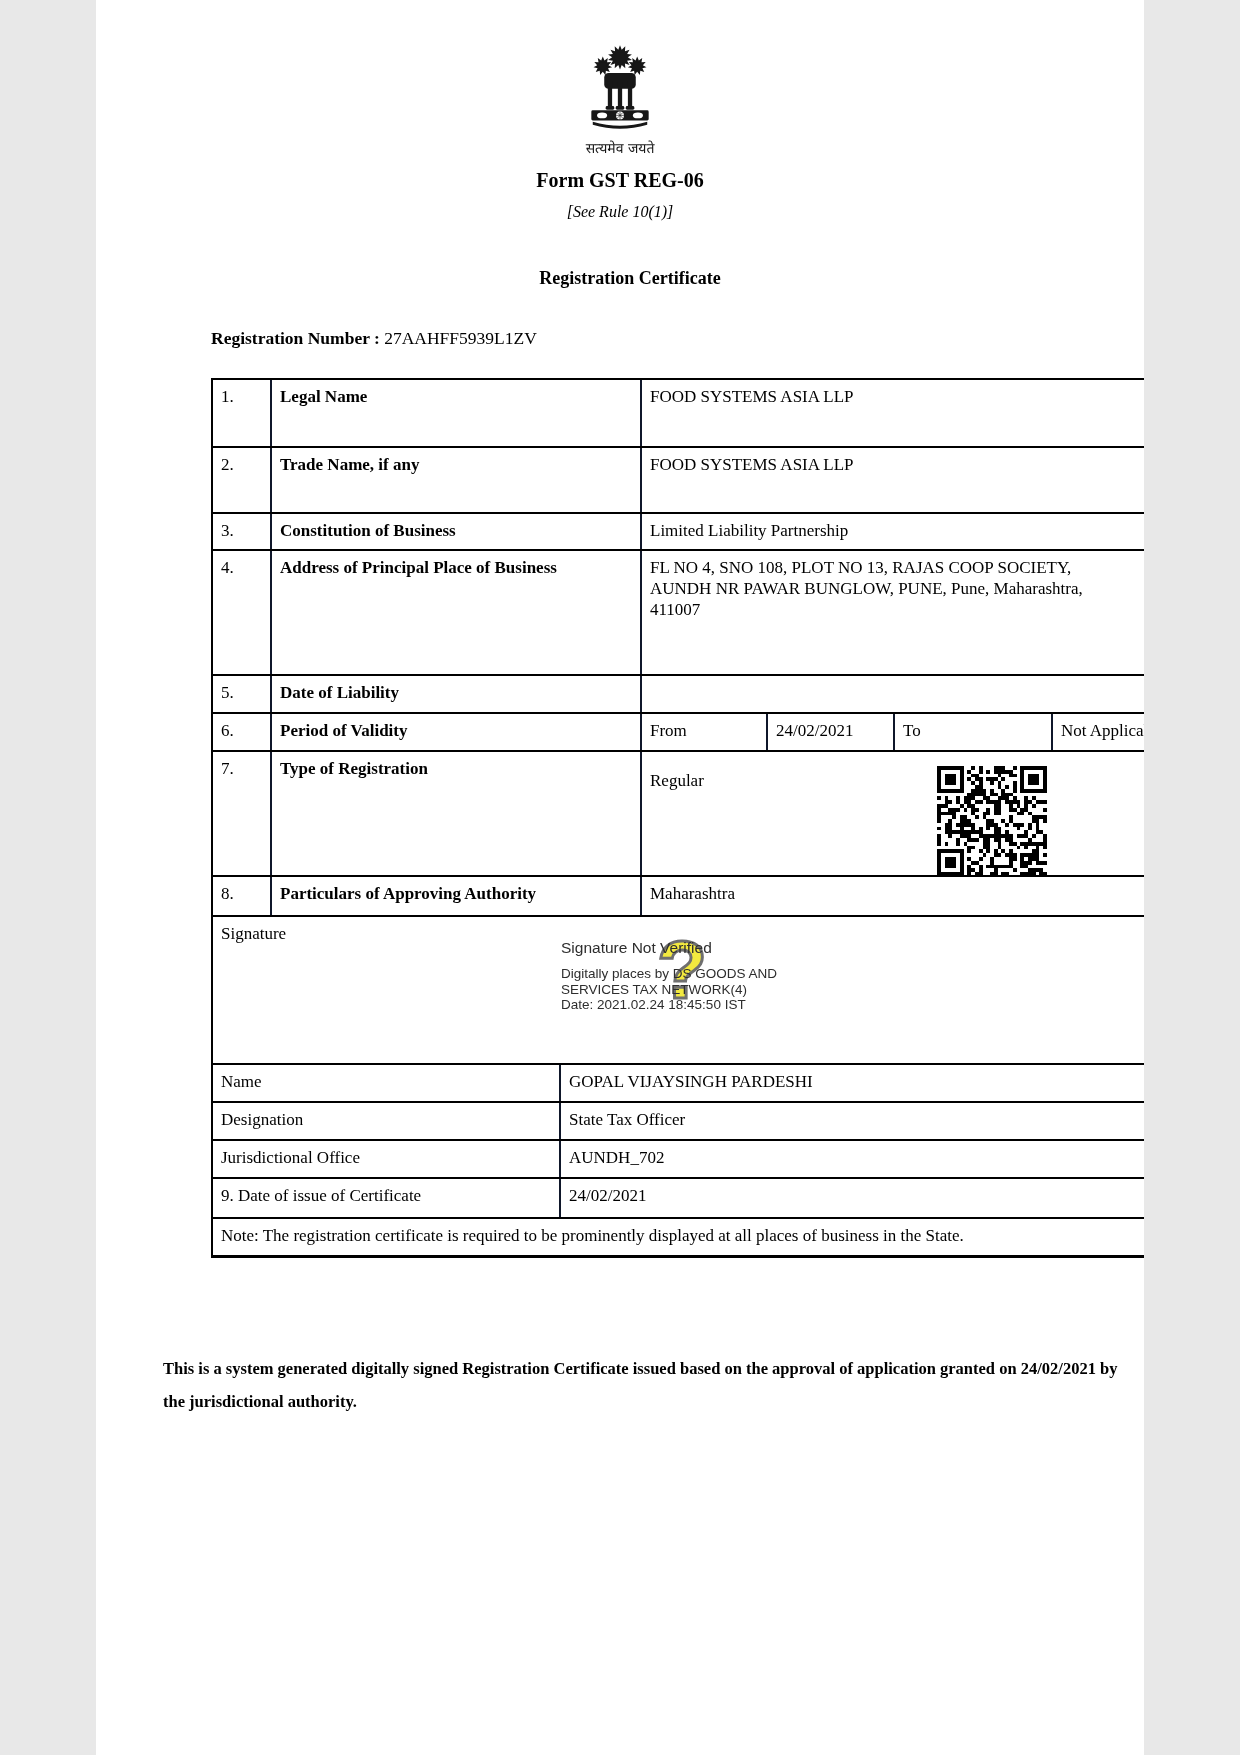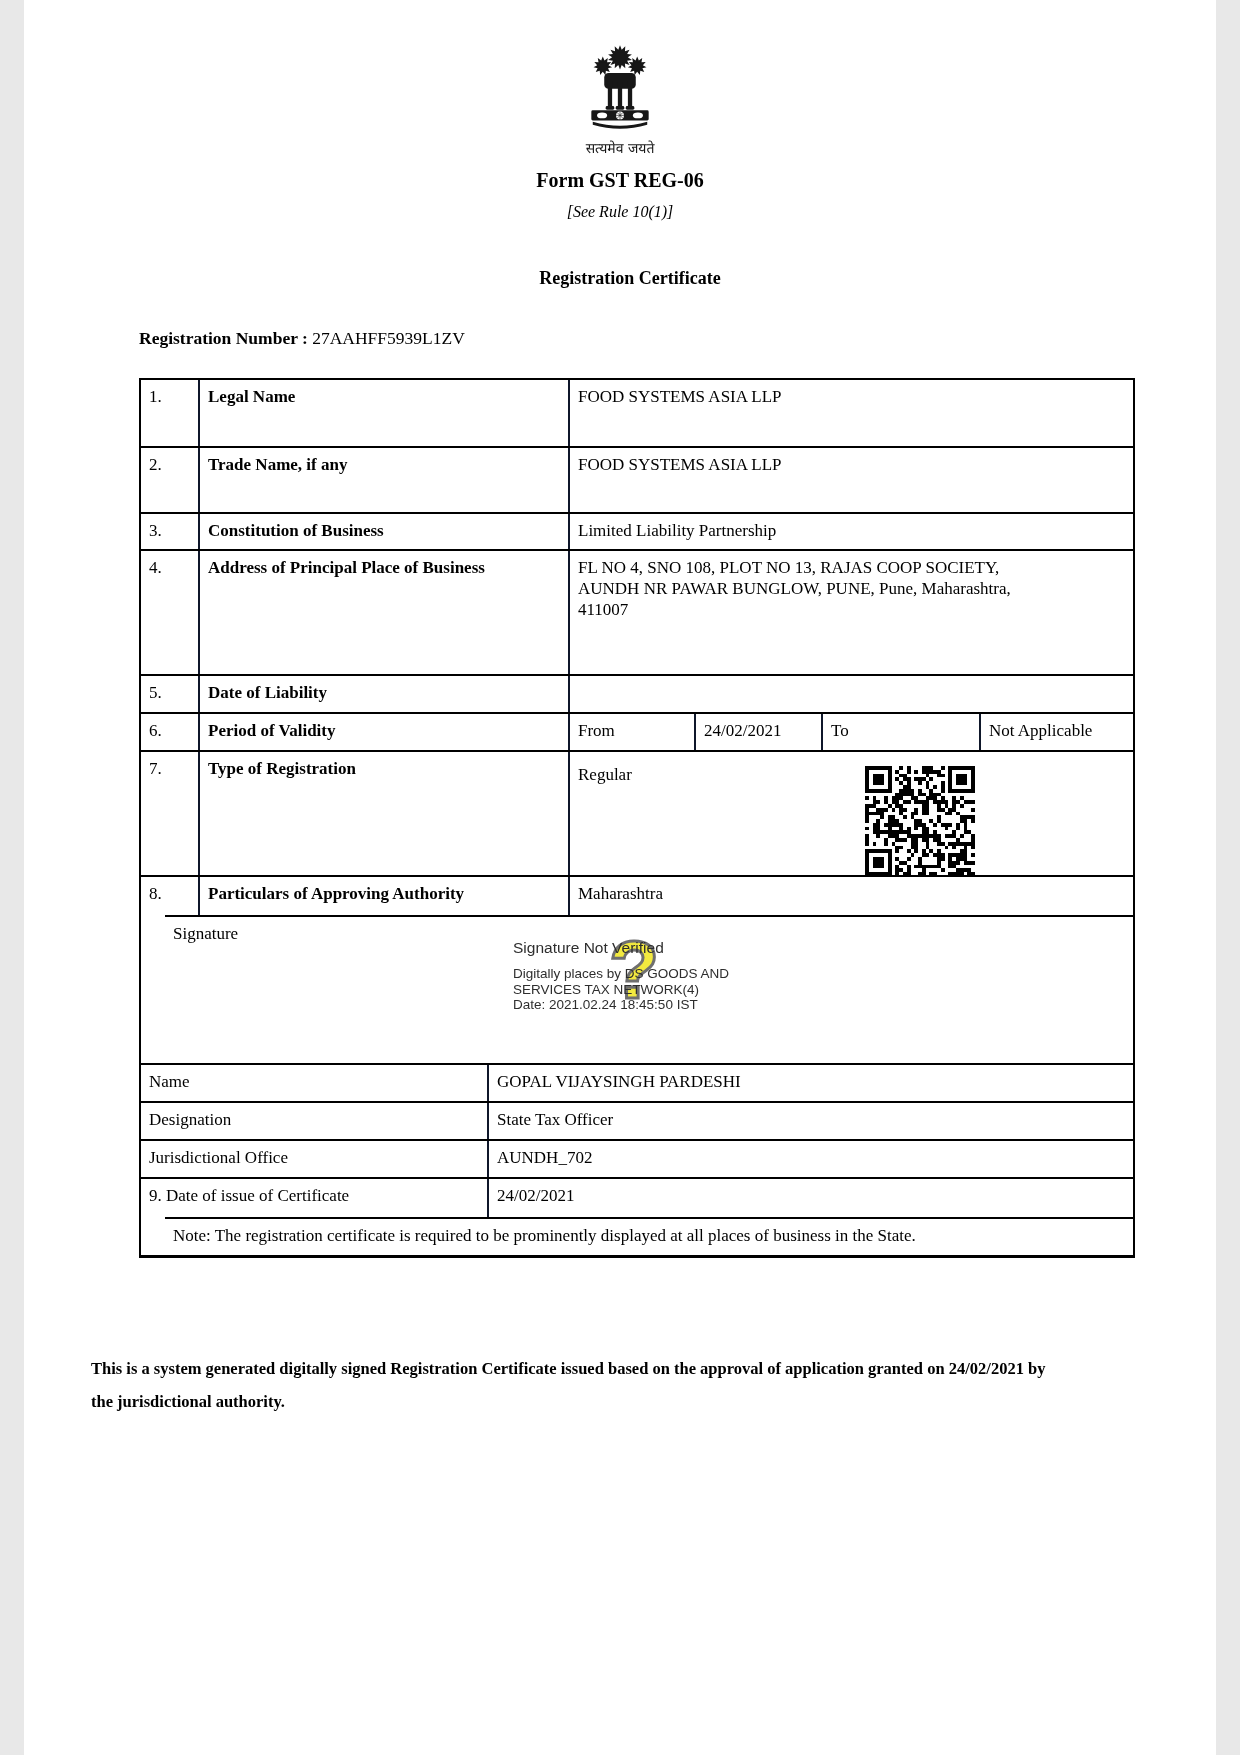--- a/index.html
+++ b/index.html
@@ -1,18 +1,18 @@
 <!DOCTYPE html>
 <html><head>
 <meta charset="utf-8">
 <style>
   * { margin:0; padding:0; box-sizing:border-box; }
   html,body { background:#e8e8e8; }
   .page {
-    position:relative; width:1192px; height:1755px; margin:0 auto;
+    position:relative; width:1048px; height:1755px; margin:0 auto;
     background:#ffffff; color:#000;
     font-family:"Liberation Serif", serif;
     overflow:hidden;
   }
   
   .hdr { text-align:center; padding-top:36px; }
   .emblem-wrap { line-height:0; }
   .emblem { display:inline-block; }
   .motto { font-family:"DejaVu Sans", sans-serif; font-size:14px; color:#171717; margin-top:3px; line-height:18px; }
   .gov-line  { font-size:18px; font-weight:bold; margin-top:32px; }
@@ -24,21 +24,21 @@
   .regnum .lbl { font-weight:bold; }
   
   .doc-table { margin:29px 0 0 115px; width:996px; border:2px solid #000; border-bottom-width:3px; }
   .row { display:grid; }
   .row + .row { border-top:2px solid #000; }
   .cell { padding:6px 8px 4px 8px; font-size:17px; line-height:21px; overflow:hidden; }
   .cell + .cell { border-left:2px solid #0f172a; }
   .r-main     { grid-template-columns:57px 370px 1fr; }
   .r-validity { grid-template-columns:57px 370px 126px 127px 158px 1fr; }
   .r-auth     { grid-template-columns:346px 1fr; }
-  .r-full     { grid-template-columns:1fr;margin-left:24px; }
+  .r-full     { grid-template-columns:1fr; }
   .h66 { min-height:66px; } .h37 { min-height:37px; } .h125 { min-height:125px; }
   .h38 { min-height:38px; } .h40 { min-height:40px; } .h150 { min-height:148px; }
   .b { font-weight:bold; }
   .pre { white-space:pre-line; }
   .rel { position:relative; }
   
   .qr { position:absolute; left:295px; top:14px; width:110px; height:110px; }
   
   .sig-block { position:absolute; left:348px; top:22px; width:290px; font-family:"Liberation Sans","DejaVu Sans",sans-serif; color:#2e2e2e; }
   .svn { position:relative; z-index:2; font-size:15.5px; line-height:17px; }
@@ -141,21 +141,21 @@
       <div class="cell">From</div>
       <div class="cell">24/02/2021</div>
       <div class="cell">To</div>
       <div class="cell">Not Applicable</div>
     </div>
 
     <div class="row r-main h125">
       <div class="cell">7.</div>
       <div class="cell b">Type of Registration</div>
       <div class="cell rel">
-        <span style="position:relative; top:6px;">Regular</span>
+        <span style="position:relative; top:12px;">Regular</span>
         <svg id="qr" class="qr" viewBox="0 0 29 29" shape-rendering="crispEdges">
             <rect x="0" y="0" width="29" height="29" fill="#ffffff"></rect>
             <rect x="0" y="0" width="7" height="7" fill="#000"></rect>
             <rect x="1" y="1" width="5" height="5" fill="#fff"></rect>
             <rect x="2" y="2" width="3" height="3" fill="#000"></rect>
             <rect x="22" y="0" width="7" height="7" fill="#000"></rect>
             <rect x="23" y="1" width="5" height="5" fill="#fff"></rect>
             <rect x="24" y="2" width="3" height="3" fill="#000"></rect>
             <rect x="0" y="22" width="7" height="7" fill="#000"></rect>
             <rect x="1" y="23" width="5" height="5" fill="#fff"></rect>

